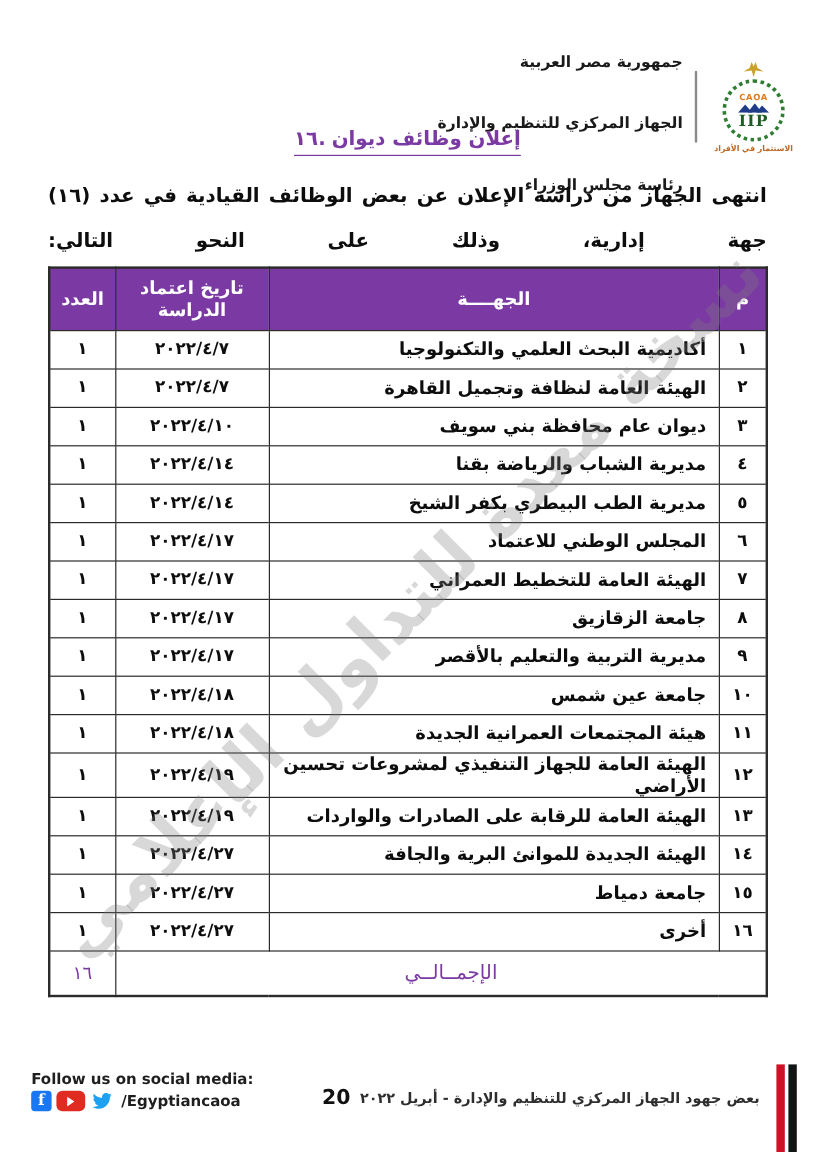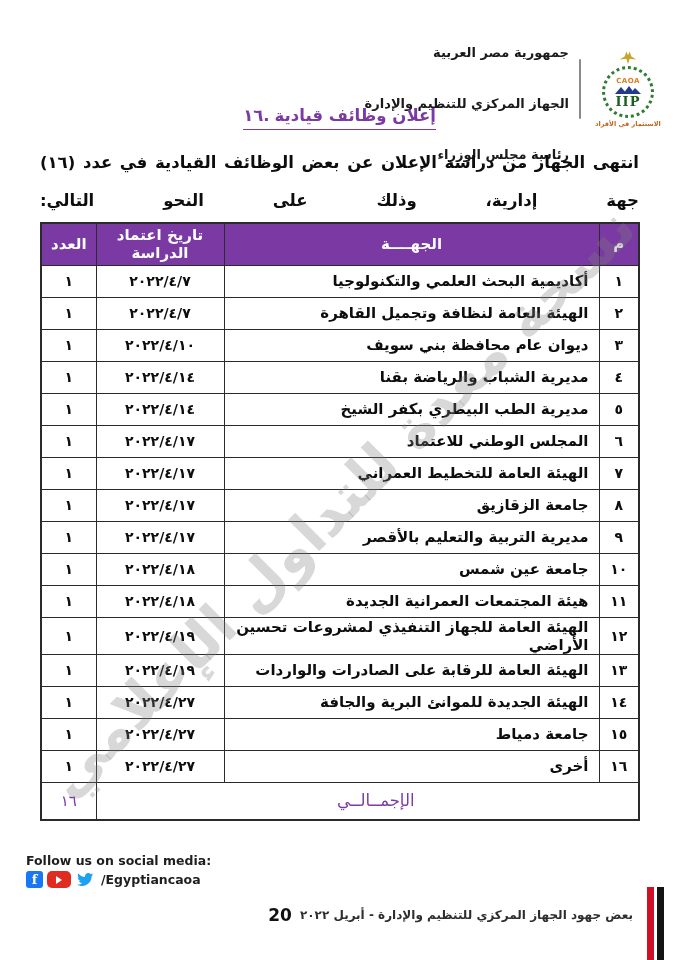--- a/index.html
+++ b/index.html
@@ -74,21 +74,21 @@
 
   
   .table-wrap{ position:absolute; top:222px; right:39px; width:600px; z-index:1; }
   table{
     width:100%; border-collapse:collapse; direction:rtl;
     border:2px solid var(--border-dark);
   }
   th,td{ border:1px solid var(--border-dark); }
   thead th{
     background:var(--accent); color:#fff;
-    font-size:15px; font-weight:bold; height:42px; text-align:center;
+    font-size:15px; font-weight:bold; height:52px; text-align:center;
   }
   tbody td{ height:32px; font-weight:bold; color:#0d0d0d; background:transparent; }
   td.serial{ text-align:center; font-size:14px; }
   td.entity{ text-align:right; font-size:15px; padding-right:10px; padding-left:4px; }
   td.date{ text-align:center; font-size:14px; }
   td.count{ text-align:center; font-size:14px; }
   tr.total-row td{ height:38px; color:var(--accent); }
   td.total-label{ text-align:center; font-size:16.5px; letter-spacing:1px;padding-left:17px; }
   td.total-count{ text-align:center; font-size:15px; }
 
@@ -97,21 +97,21 @@
     position:absolute; left:-70px; top:468px; width:820px;
     transform:rotate(-45deg); transform-origin:center;
     text-align:center; direction:rtl;
     font-size:58px; font-weight:bold;
     color:rgba(125,125,125,0.30);
     letter-spacing:6px; white-space:nowrap;
     z-index:3; pointer-events:none;
   }
 
   
-  .footer-social{ position:absolute; left:26px; top:853px; }
+  .footer-social{ position:absolute; left:26px; top:891px; }
   .social-label{ font-size:12.5px; font-weight:bold; color:#1e1e1e; }
   .social-row{ display:flex; align-items:center; gap:4px; margin-top:3px; }
   .icon-fb{
     width:17px; height:17px; background:#1877f2; border-radius:3px;
     color:#fff; font-weight:bold; font-size:13px; line-height:17px; text-align:center;
     font-family:"DejaVu Serif","Liberation Serif",serif;
   }
   .icon-yt{
     width:24px; height:17px; background:#e02b20; border-radius:5px;
     display:flex; align-items:center; justify-content:center;
@@ -161,21 +161,21 @@
       </svg>
       <div class="logo-iip">IIP</div>
     </div>
     <div class="logo-caption">الاستثمار في الأفراد</div>
   </div>
 </div>
 
 <div class="doc-title">
   <div class="title-inner">
     <span class="title-number">١٦.</span>
-    <span class="title-text">إعلان وظائف قيادية</span>
+    <span class="title-text">إعلان وظائف ديوان</span>
   </div>
 </div>
 
 <p class="intro">انتهى الجهاز من دراسة الإعلان عن بعض الوظائف القيادية في عدد (١٦) جهة إدارية، وذلك على النحو التالي:</p>
 
 <div class="table-wrap">
   <table>
     <colgroup>
       <col style="width:40px">
         <col>

